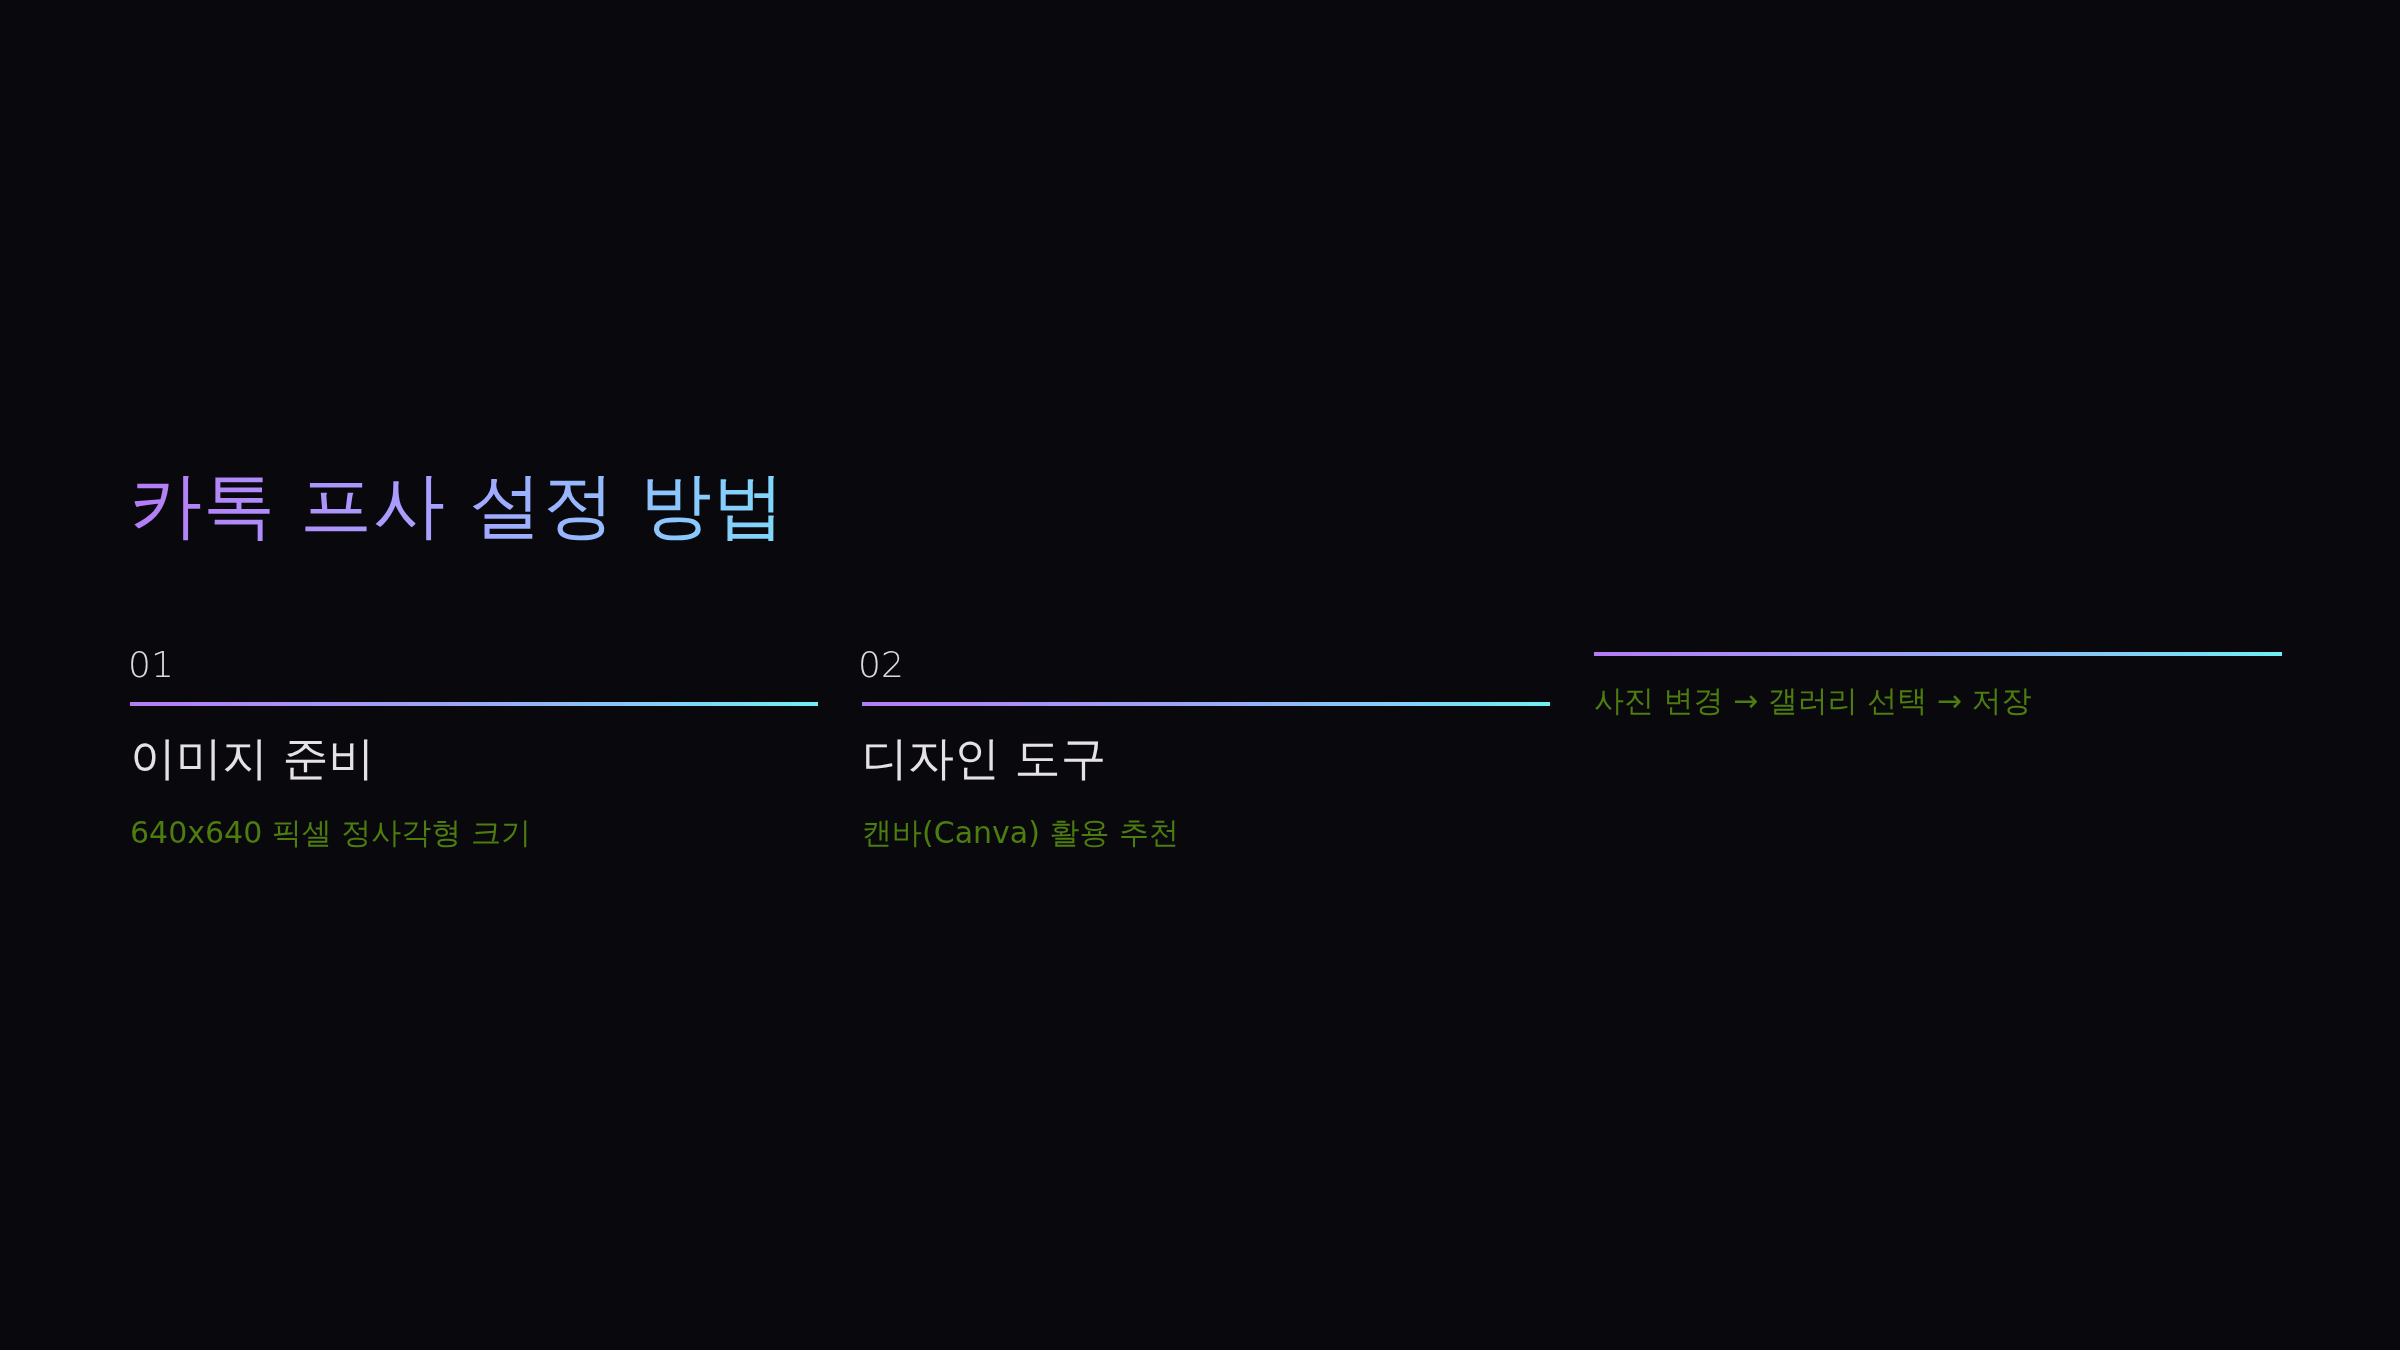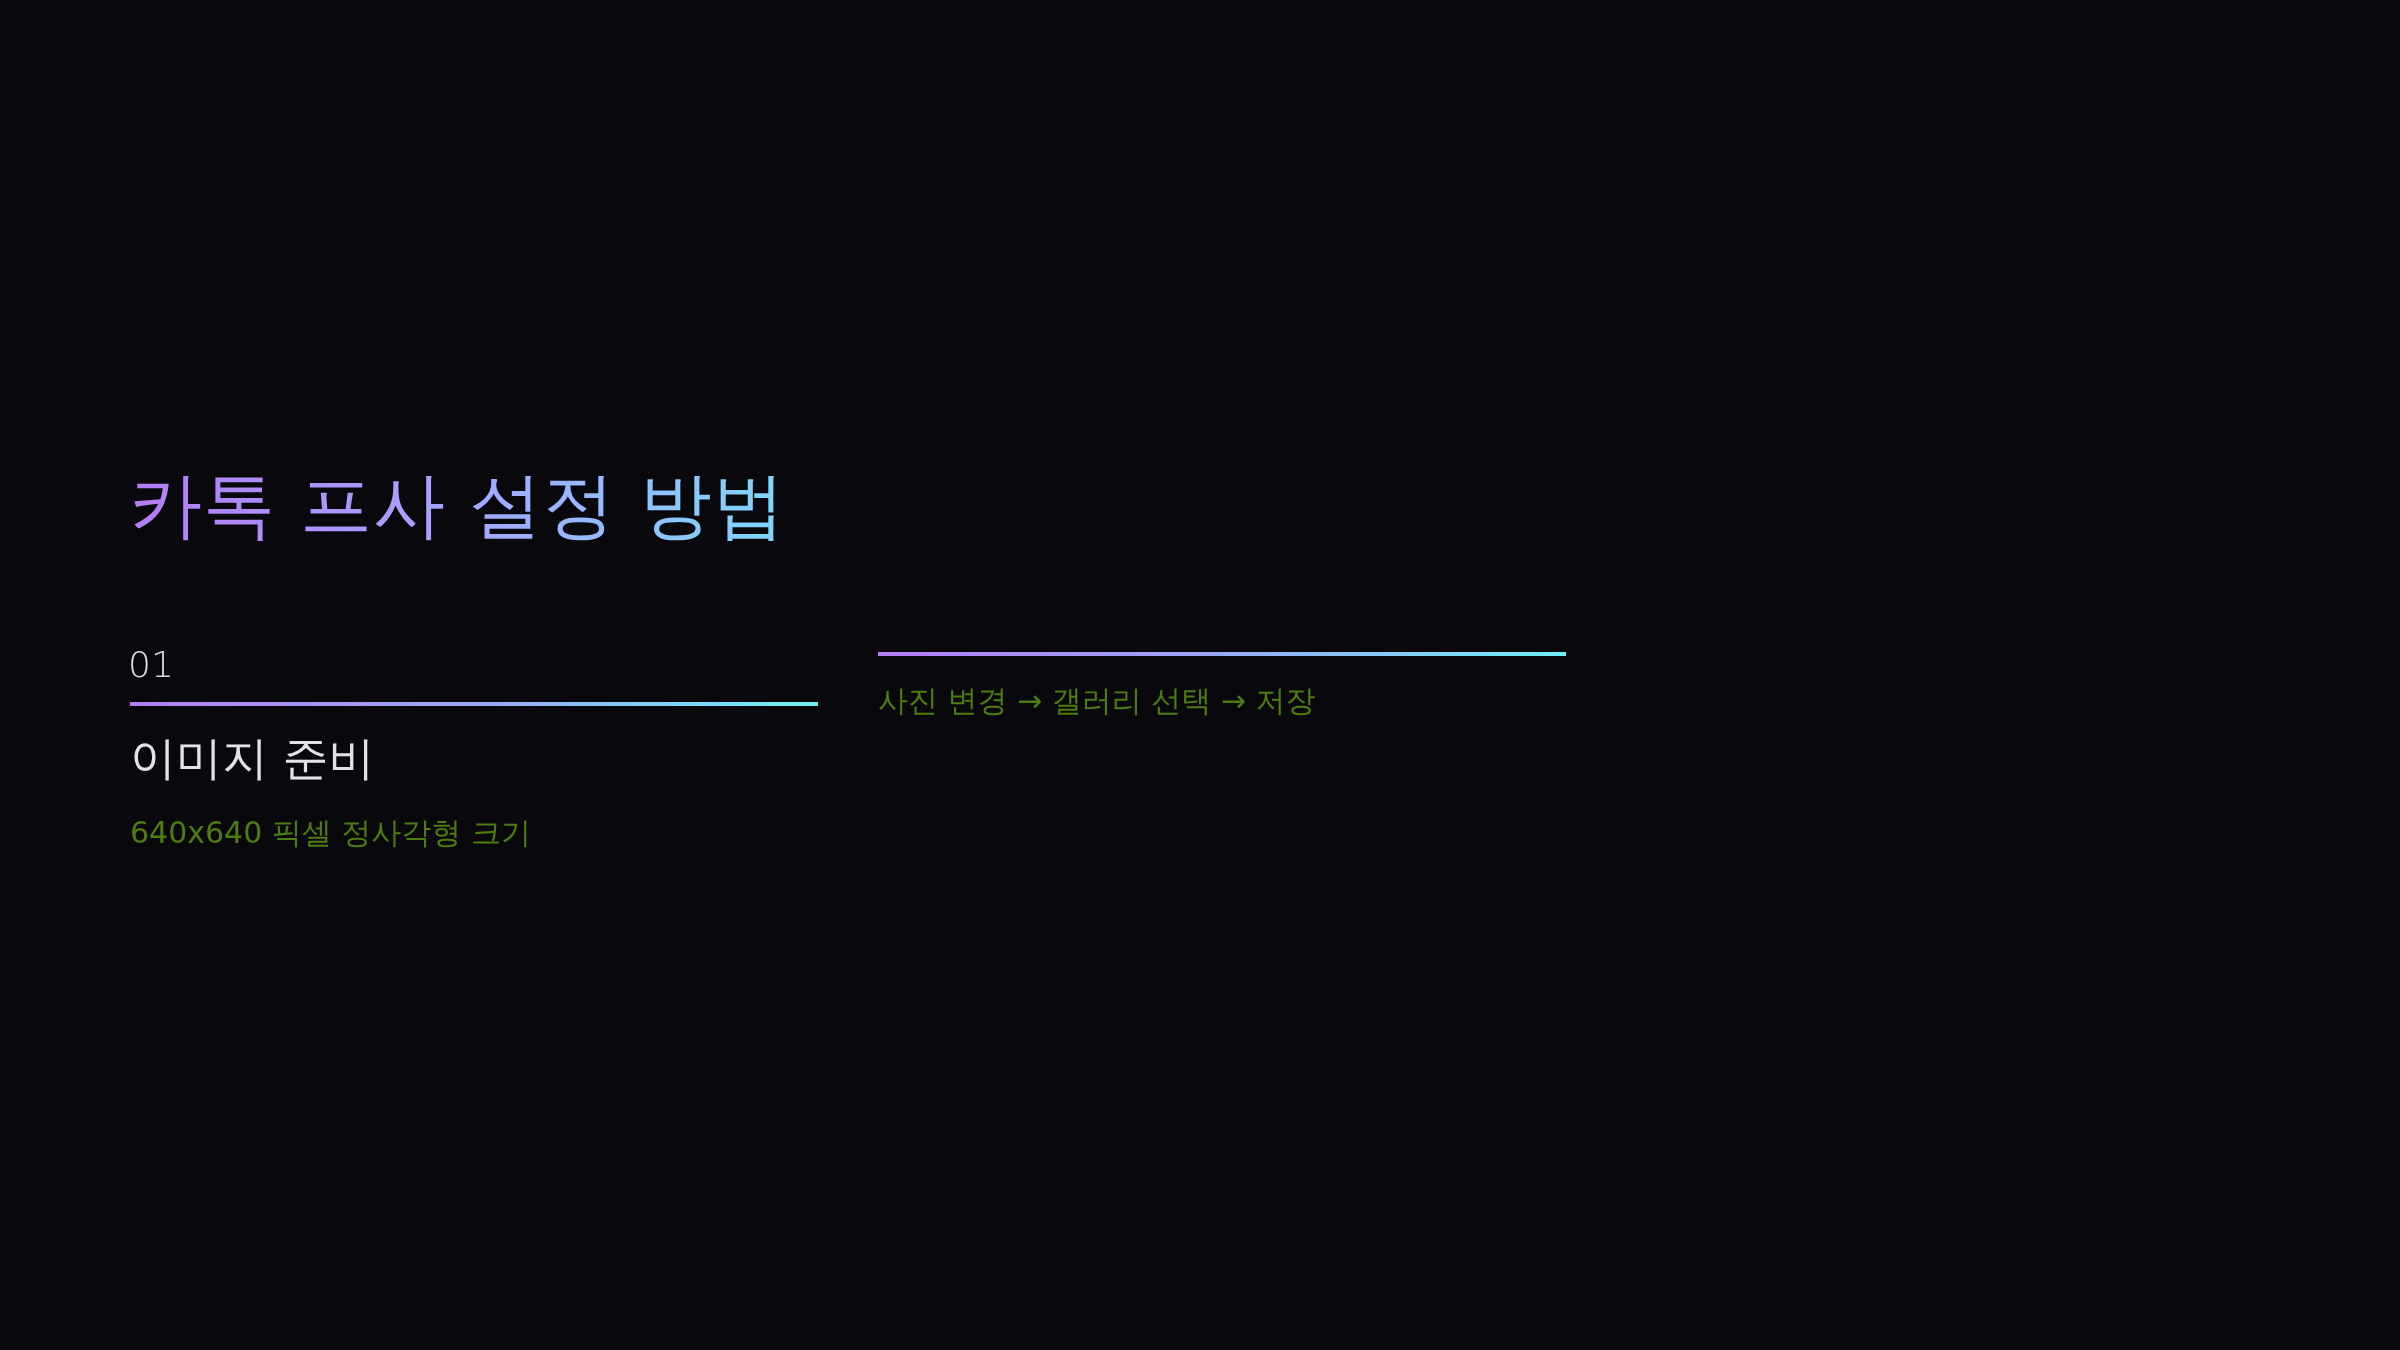--- a/index.html
+++ b/index.html
@@ -34,21 +34,21 @@
       background-clip: text;
       color: transparent;
       letter-spacing: 1px;
     }
     .steps {
       position: absolute;
       left: 130px;
       top: 640px;
       width: 2140px;
       display: flex;
-      gap: 60px;
+      gap: 44px;
     }
     .step {
       width: 688px;
       position: relative;
     }
     .step-num {
       font-family: "DejaVu Sans", sans-serif;
       font-size: 36px;
       font-weight: 300;
       line-height: 50px;
@@ -89,19 +89,25 @@
   <h1 class="title">카톡 프사 설정 방법</h1>
 
   <div class="steps">
     <div class="step">
       <div class="step-num">01</div>
       <div class="step-line"></div>
       <div class="step-heading">이미지 준비</div>
       <div class="step-desc">640x640 픽셀 정사각형 크기</div>
     </div>
 
+    <div class="step">
+      <div class="step-num">02</div>
+      <div class="step-line"></div>
+      <div class="step-heading">디자인 도구</div>
+      <div class="step-desc">캔바(Canva) 활용 추천</div>
+    </div>
 
     <div class="step">
       <div class="step-line"></div>
       <div class="step-desc">사진 변경 → 갤러리 선택 → 저장</div>
     </div>
   </div>
 </div>
 
 </body></html>

